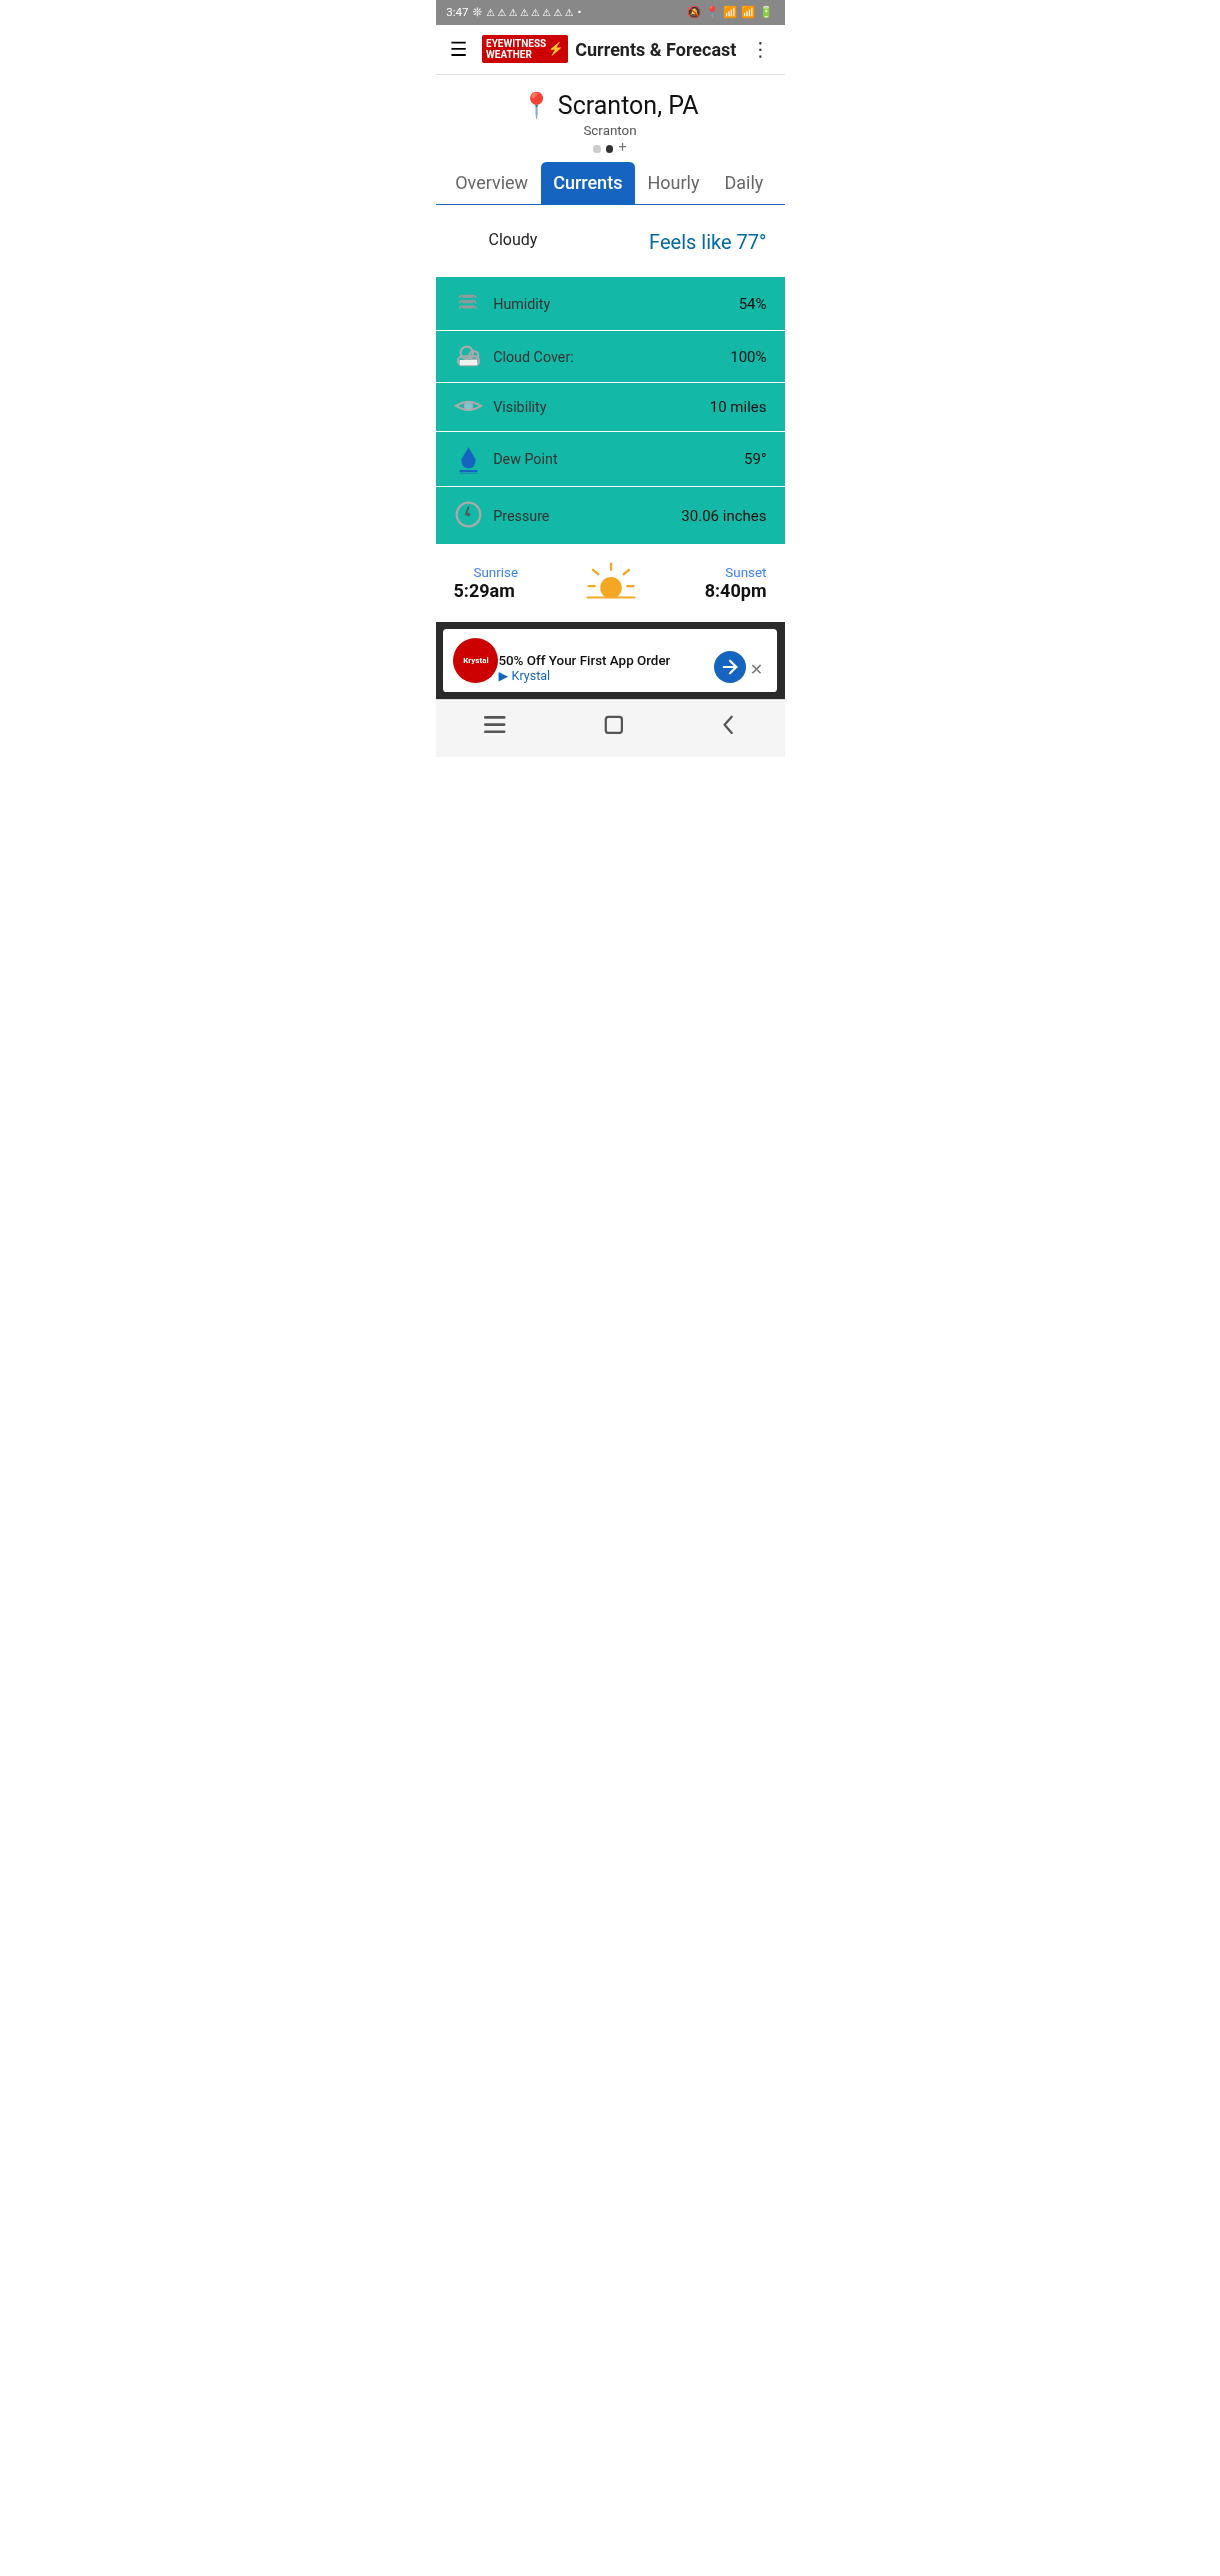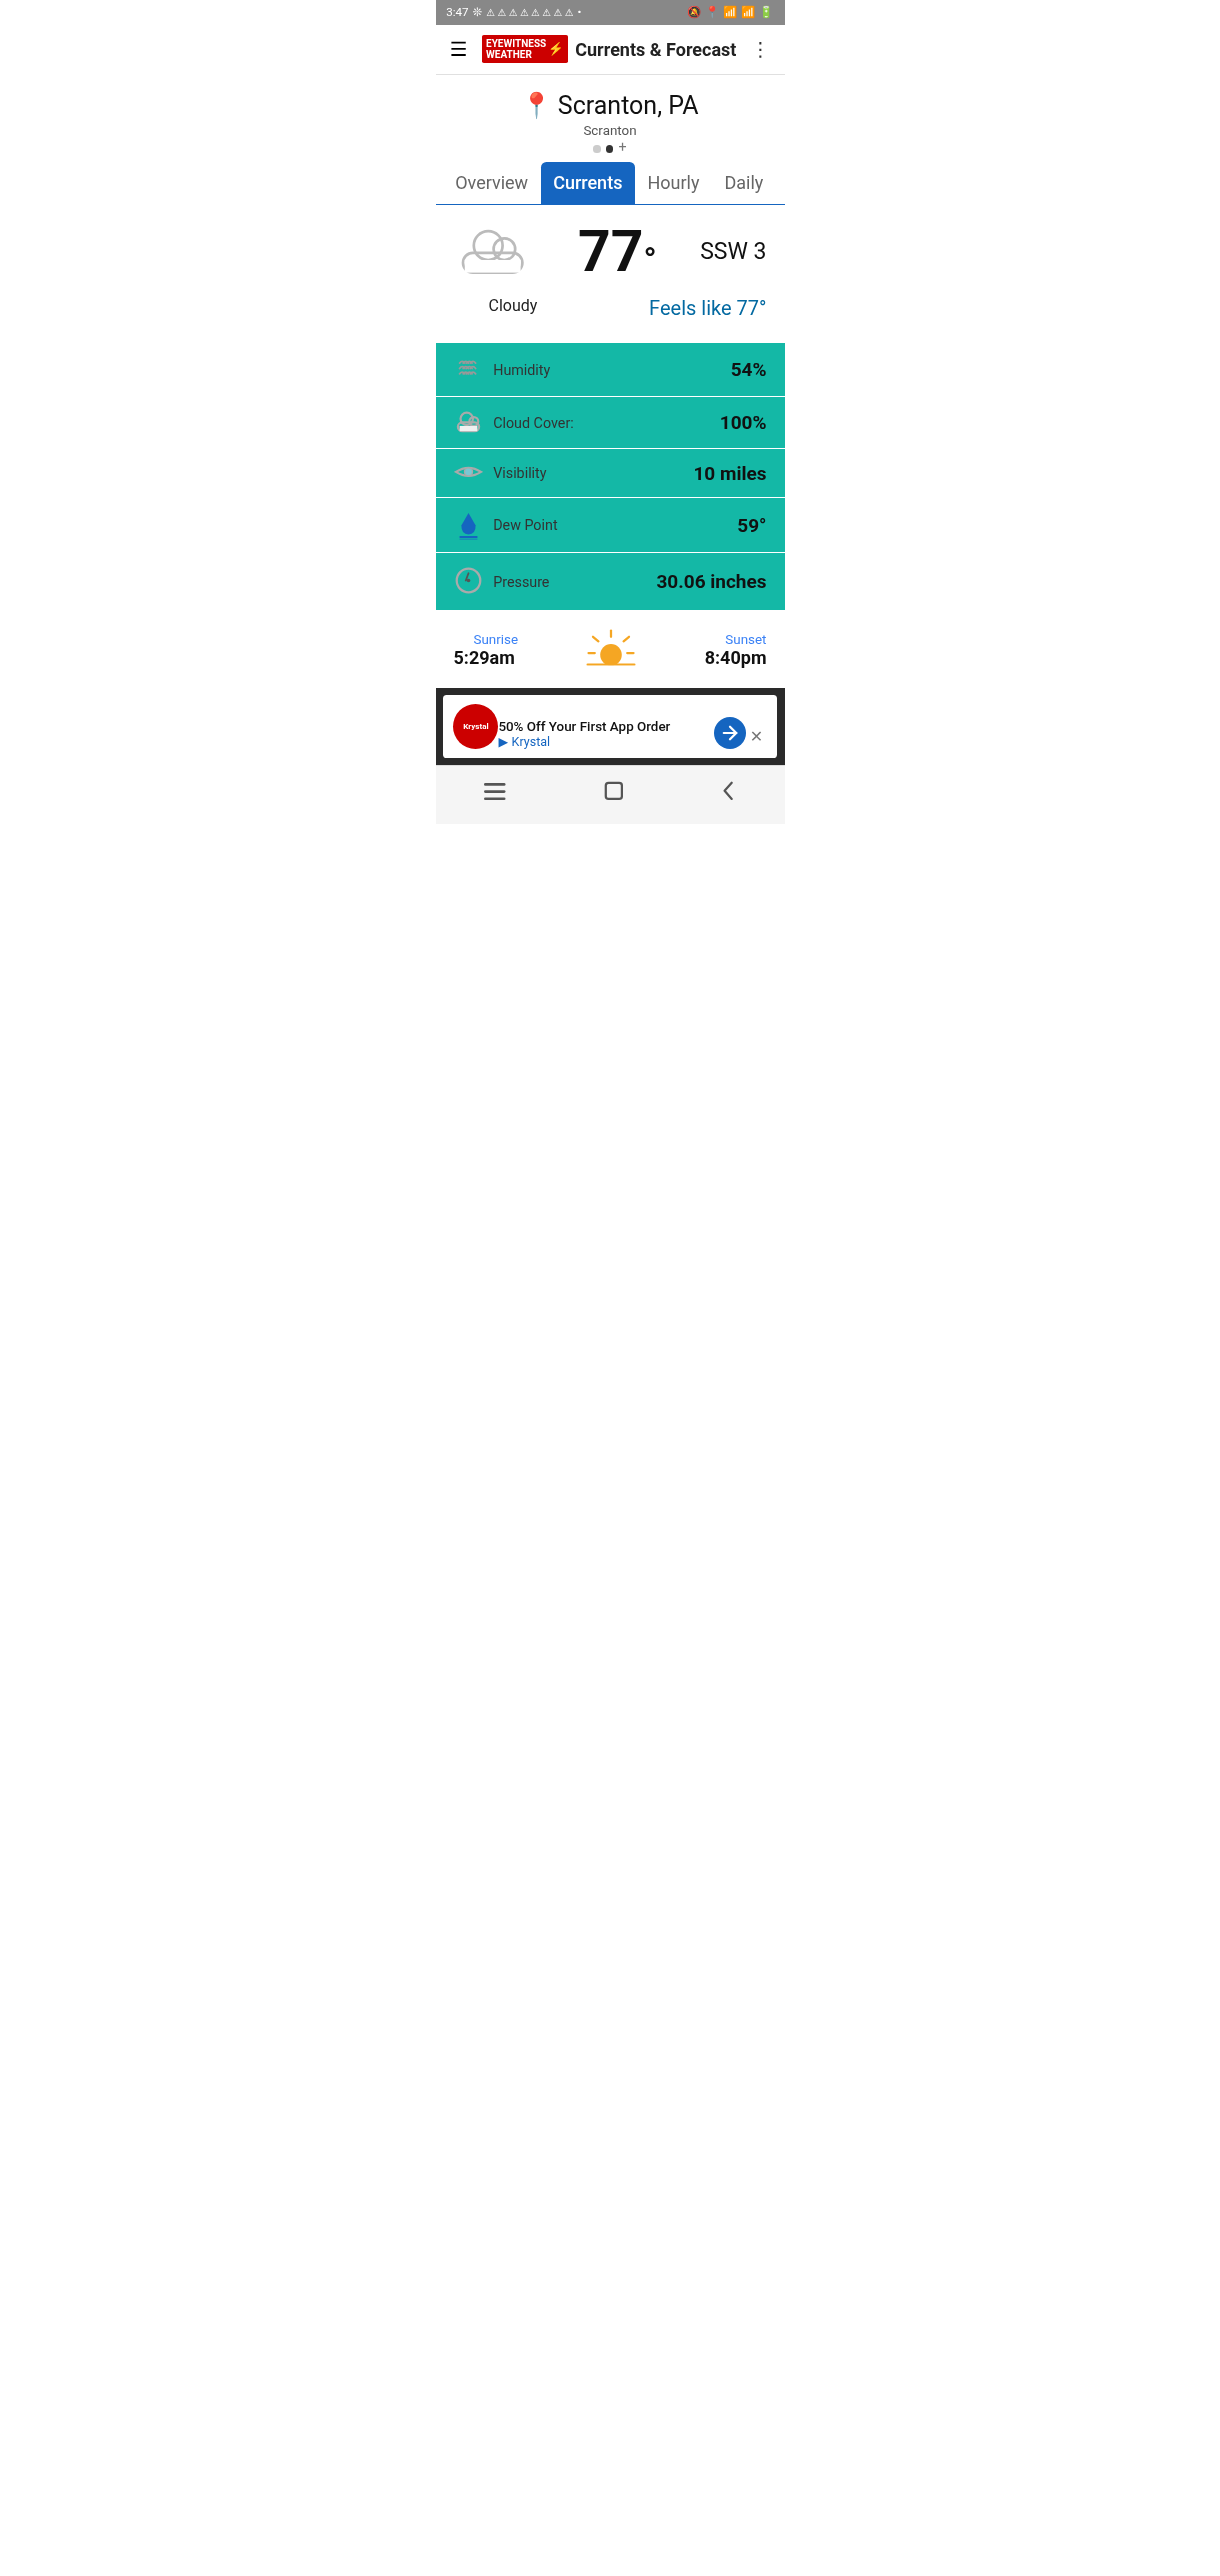--- a/index.html
+++ b/index.html
@@ -180,22 +180,22 @@
       border-bottom: 1.8px solid #fff;
     }
     .detail-left {
       display: flex;
       align-items: center;
       gap: 10.7px;
       font-size: 14.3px;
       color: #333;
     }
     .detail-value {
-      font-size: 19px;
-      font-weight: bold;
+      font-size: 15px;
+      font-weight: normal;
       color: #111;
     }
 
     
     .sun-row {
       display: flex;
       align-items: center;
       justify-content: space-between;
       padding: 14.3px 18px;
       background: #fff;
@@ -328,40 +328,20 @@
   <div class="tab">
     <span>Daily</span>
   </div>
   <div class="tab">
     <span>Radar</span>
   </div>
   <div class="tab-arrow">›</div>
 </div>
 
 <div class="current-weather">
-  <div class="weather-main">
-
-    <div class="cloud-icon-large">
-      <svg width="81" height="54" viewBox="0 0 90 60">
-        <circle cx="38" cy="24" r="16" fill="none" stroke="#bbb" stroke-width="3"></circle>
-        <circle cx="56" cy="28" r="12" fill="none" stroke="#bbb" stroke-width="3"></circle>
-        <rect x="10" y="32" width="66" height="22" rx="11" fill="none" stroke="#bbb" stroke-width="3"></rect>
-
-        <rect x="12" y="40" width="62" height="14" rx="0" fill="#fff"></rect>
-      </svg>
-    </div>
-
-    <div>
-      <span class="temp-display">
-        <span>77</span><span class="temp-unit">°</span>
-      </span>
-    </div>
-
-    <div class="wind-display">SSW 3</div>
-  </div>
 
   <div class="weather-desc-row">
     <span>Cloudy</span>
     <span class="feels-like">Feels like 77°</span>
   </div>
 </div>
 
 <div class="detail-row">
   <div class="detail-left">
     <div style="width:29px; text-align:center;">

